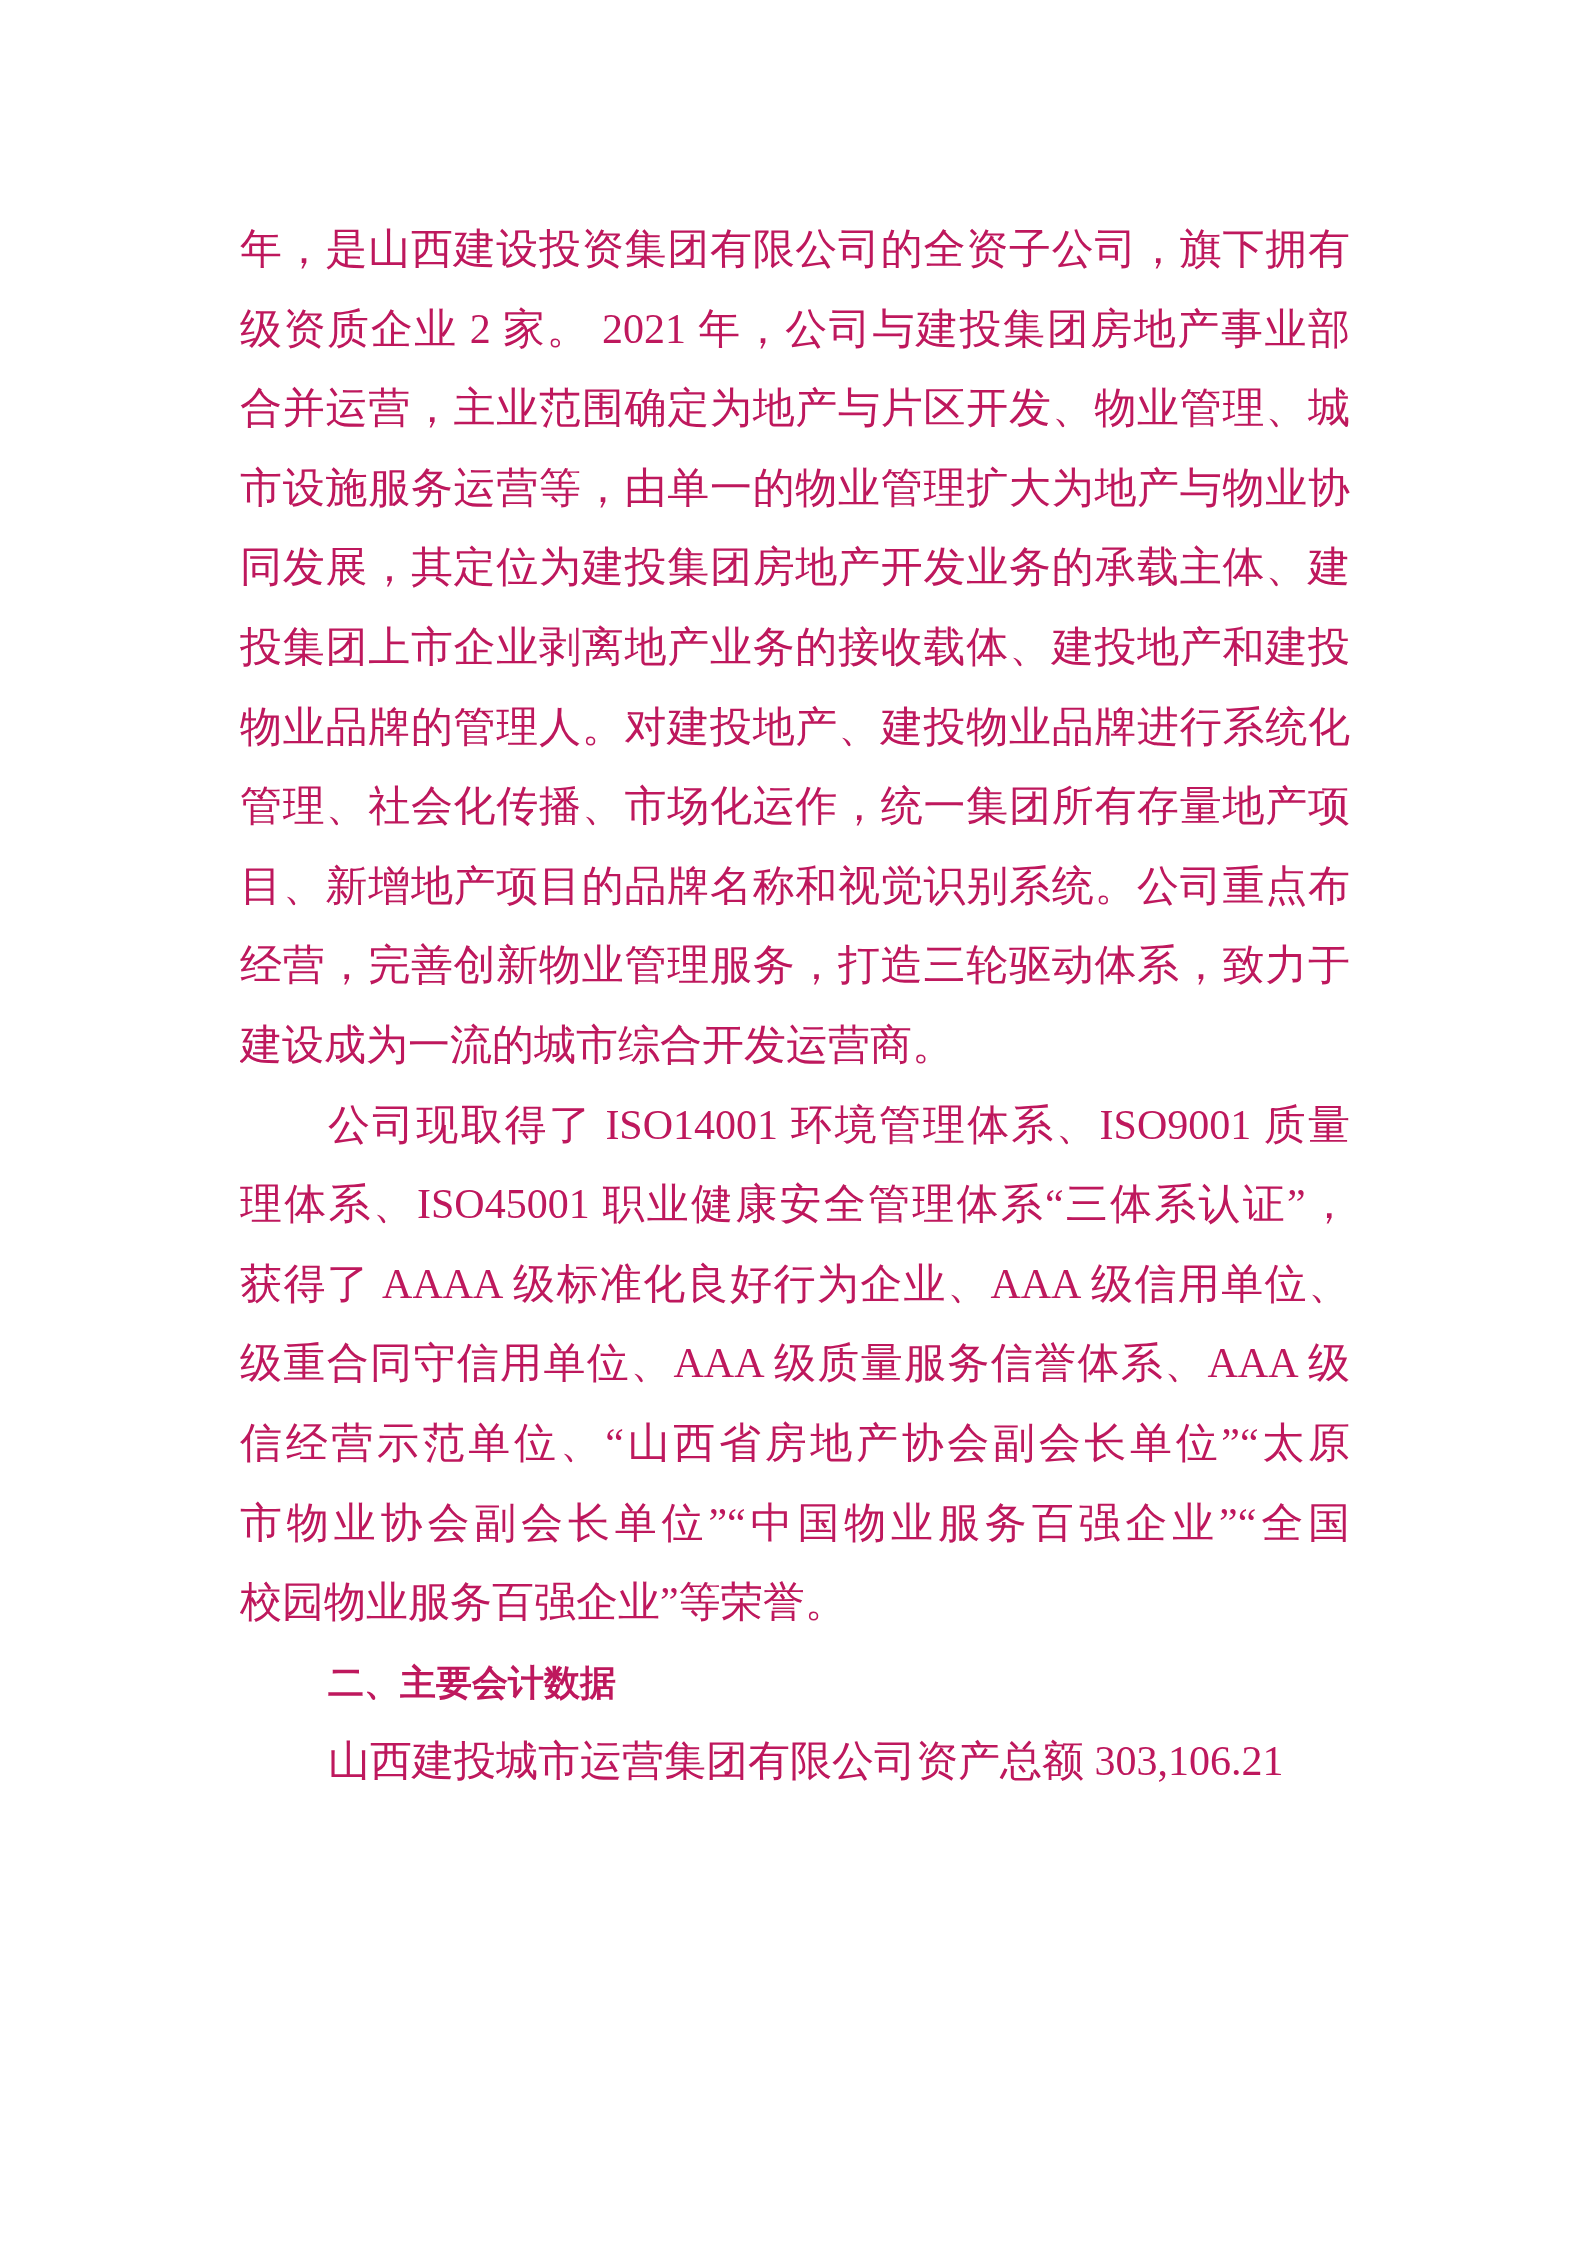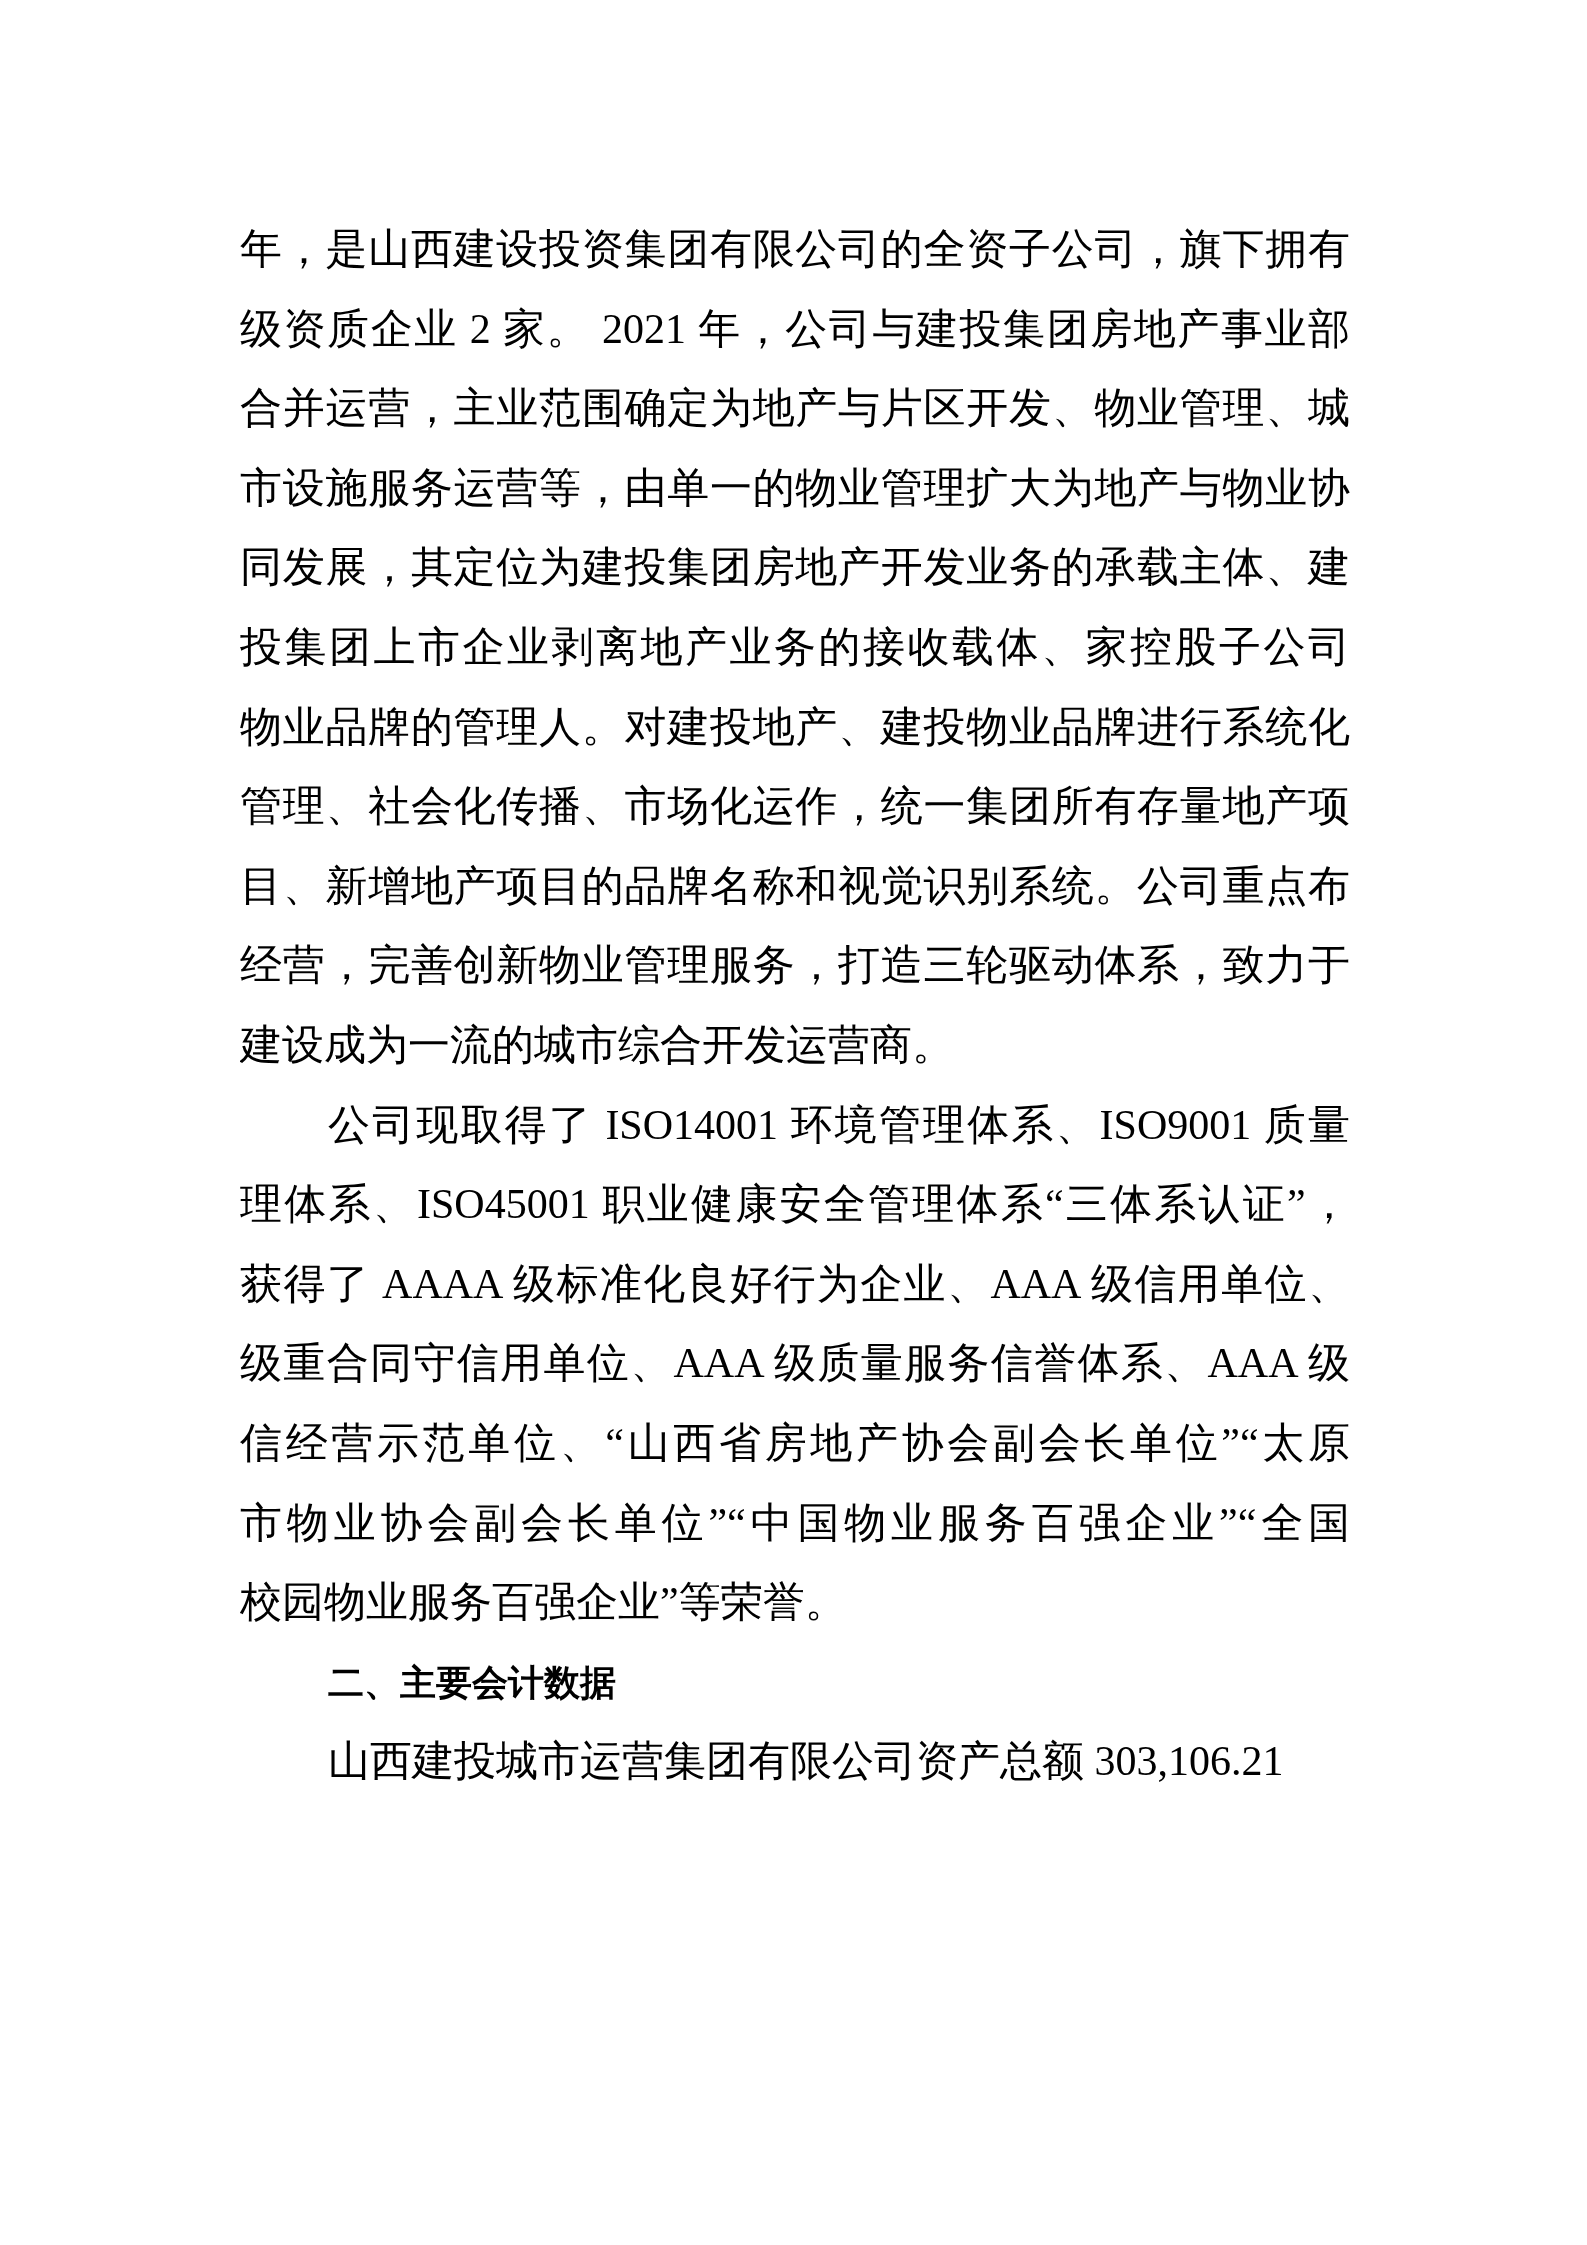--- a/index.html
+++ b/index.html
@@ -18,21 +18,21 @@
     position: absolute;
     left: 240px;
     top: 210px;
     width: 1110px;
   }
   .line {
     font-family: "Liberation Serif", "DejaVu Serif", serif;
     font-size: 42px;
     line-height: 79.6px;
     height: 79.6px;
-    color: #000000;
+    color: #be185d;
     text-align: justify;
     text-align-last: justify;
     overflow: hidden;
   }
   .line.end {
     text-align-last: auto; 
   }
   .line.indent {
     text-indent: 88px; 
   }
@@ -46,21 +46,21 @@
 <body>
 
 <div class="page">
   <div class="text-block">
 
   <div class="line">年，是山西建设投资集团有限公司的全资子公司，旗下拥有</div>
       <div class="line">级资质企业 2 家。 2021 年，公司与建投集团房地产事业部</div>
       <div class="line">合并运营，主业范围确定为地产与片区开发、物业管理、城</div>
       <div class="line">市设施服务运营等，由单一的物业管理扩大为地产与物业协</div>
       <div class="line">同发展，其定位为建投集团房地产开发业务的承载主体、建</div>
-      <div class="line">投集团上市企业剥离地产业务的接收载体、家控股子公司</div>
+      <div class="line">投集团上市企业剥离地产业务的接收载体、建投地产和建投</div>
       <div class="line">物业品牌的管理人。对建投地产、建投物业品牌进行系统化</div>
       <div class="line">管理、社会化传播、市场化运作，统一集团所有存量地产项</div>
       <div class="line">目、新增地产项目的品牌名称和视觉识别系统。公司重点布</div>
       <div class="line">经营，完善创新物业管理服务，打造三轮驱动体系，致力于</div>
       <div class="line end">建设成为一流的城市综合开发运营商。</div>
       <div class="line indent">公司现取得了 ISO14001 环境管理体系、ISO9001 质量管</div>
       <div class="line">理体系、ISO45001 职业健康安全管理体系“三体系认证”，</div>
       <div class="line">获得了 AAAA 级标准化良好行为企业、AAA 级信用单位、AAA</div>
       <div class="line">级重合同守信用单位、AAA 级质量服务信誉体系、AAA 级诚</div>
       <div class="line">信经营示范单位、“山西省房地产协会副会长单位”“太原</div>

